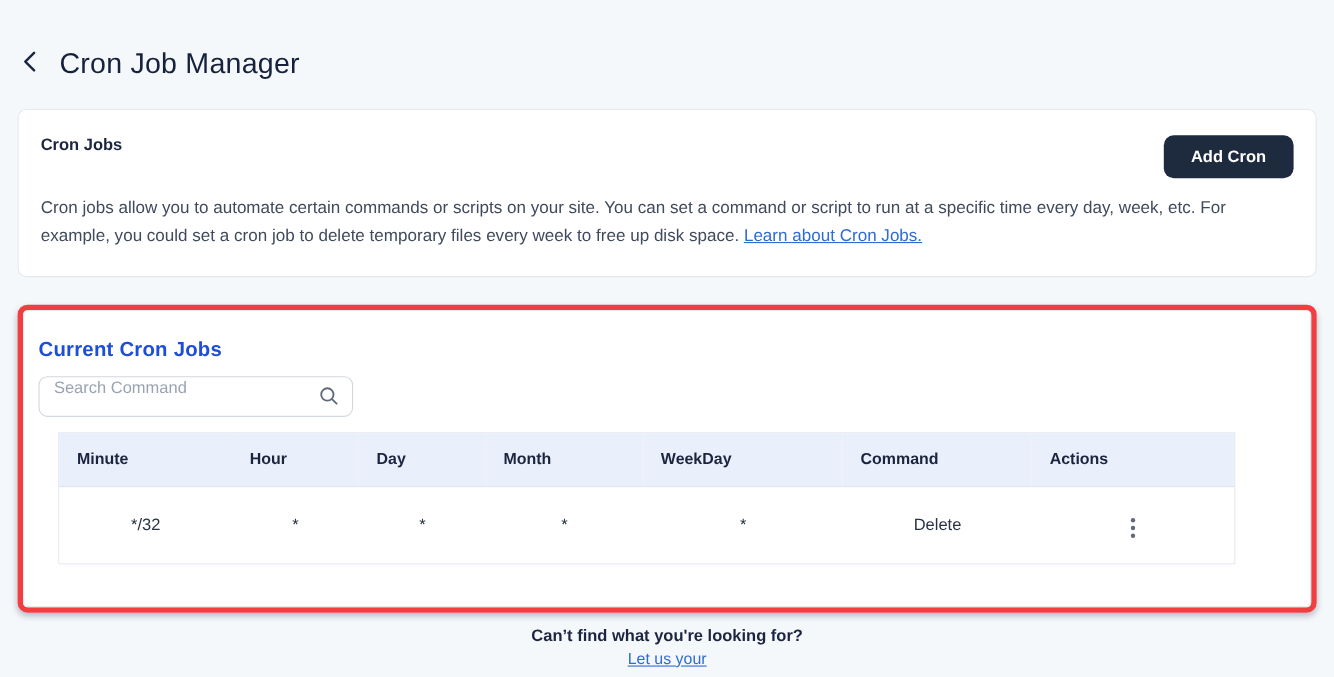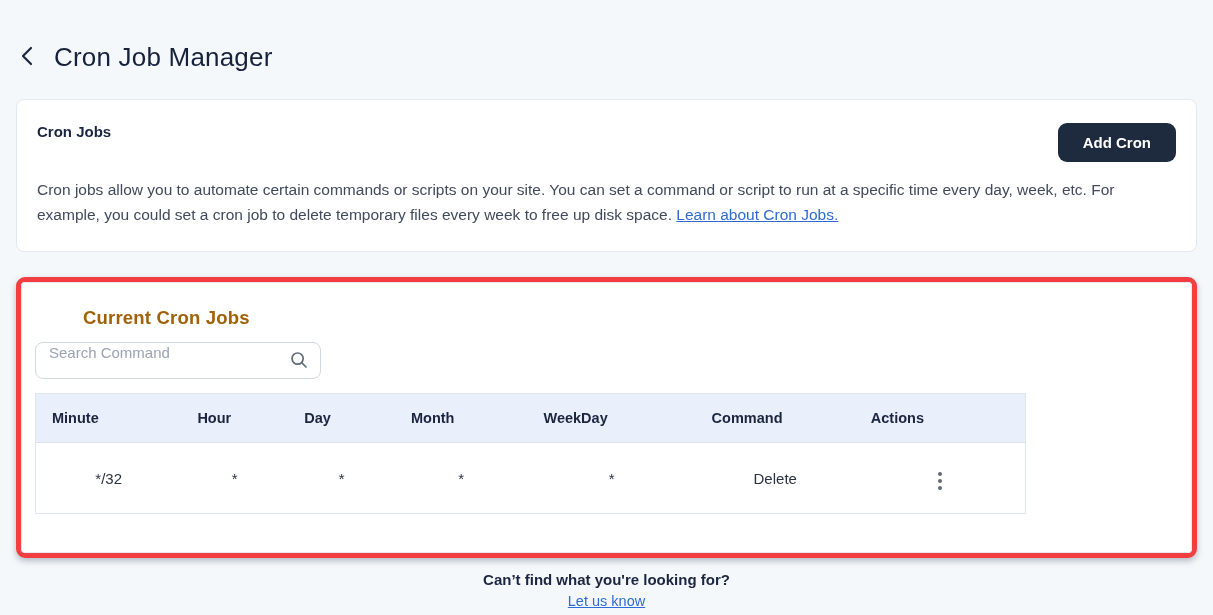--- a/index.html
+++ b/index.html
@@ -75,23 +75,22 @@
   }
   .cron-card {
     background: #ffffff;
     border: 1px solid #e6eaf0;
     border-radius: 4px;
     padding: 24px 13px 38px 13px;
   }
   .section-heading {
     font-size: 18.5px;
     font-weight: 700;
-    color: #a16207;
+    color: #1d4ed8;
     letter-spacing: 0.2px;
-    margin-left: 48px;
   }
 
   
   .search-wrap { position: relative; width: 286px; margin-top: 13px; }
   .search-input {
     width: 100%;
     height: 37px;
     border: 1px solid #d2d8e0;
     border-radius: 8px;
     background: #fff;
@@ -103,27 +102,28 @@
   }
   .search-input::placeholder { color: #9aa3b2; }
   .search-icon {
     position: absolute; right: 12px; top: 8px;
     pointer-events: none;
     display: flex;
   }
 
   
   .cron-table {
-    width: 991px;
+    width: 1070px;
     max-width: 100%;
     margin-top: 14px;
     border-collapse: separate;
     border-spacing: 0;
     border: 1px solid #e1e6ee;
     table-layout: fixed;
+    margin-left: 18px;
   }
   .cron-table thead th {
     background: var(--table_header_bg, #e9effb);
     text-align: left;
     padding: 16px;
     font-size: 14.5px;
     font-weight: 600;
     color: #1b2540;
     border-bottom: 1px solid #dbe2ee;
   }
@@ -229,16 +229,16 @@
               </button>
             </td>
           </tr>
         </tbody>
       </table>
     </div>
   </div>
 
   <div class="footer">
     <div class="footer-q">Can’t find what you're looking for?</div>
-    <a class="text-link footer-link" href="#">Let us know</a>
+    <a class="text-link footer-link" href="#">Let us your</a>
   </div>
 
 </div>
 
 </body></html>

